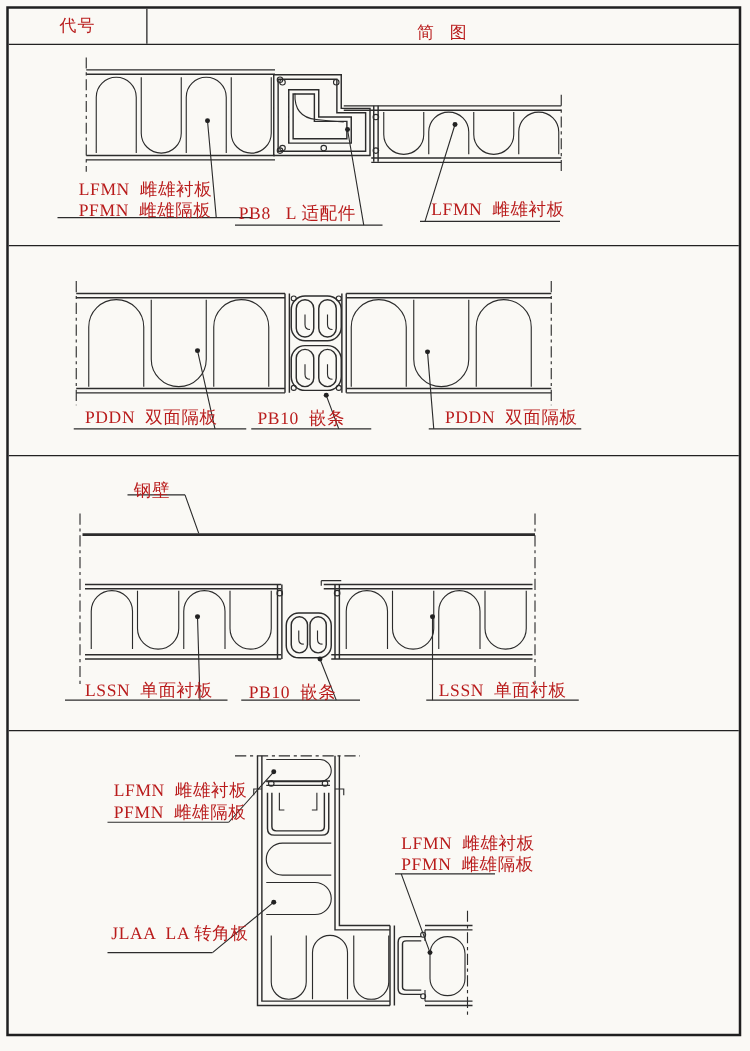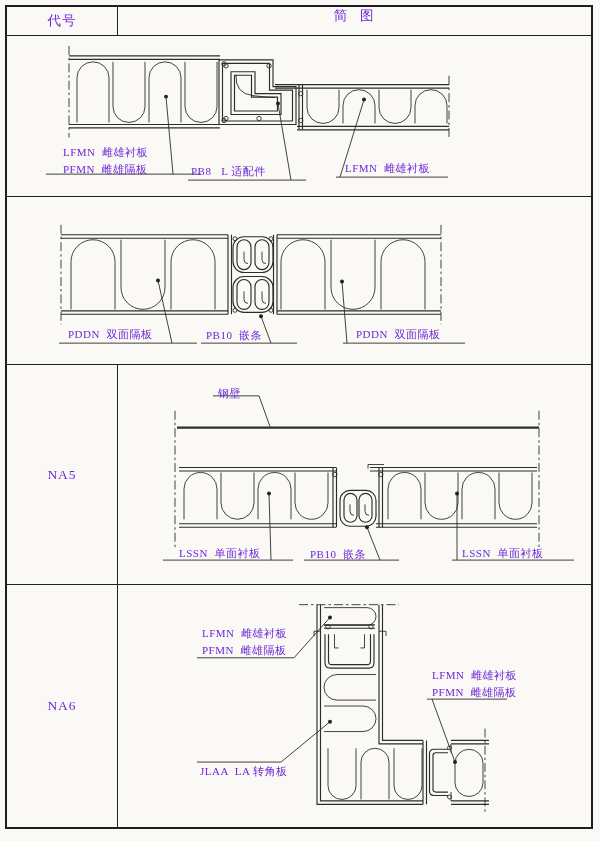--- a/index.html
+++ b/index.html
@@ -1,44 +1,44 @@
 <!DOCTYPE html>
 <html><head>
 <meta charset="utf-8">
 <style>
   html,body{margin:0;padding:0;background:#e8e6e1;}
   .page{position:relative;width:600px;height:841px;background:#faf9f5;overflow:hidden;
-        font-family:"Liberation Serif","DejaVu Serif",serif;color:#6d28d9;}
+        font-family:"Liberation Serif","DejaVu Serif",serif;color:#b91c1c;}
   .tbl{position:absolute;left:5px;top:5px;width:588px;height:824px;border:2px solid #1f1f1f;
        display:flex;flex-direction:column;box-sizing:border-box;}
   .hdr{display:flex;height:29px;border-bottom:1.5px solid #222;box-sizing:border-box;flex:none;}
   .row{display:flex;box-sizing:border-box;border-bottom:1.5px solid #222;flex:none;}
   .row:last-child{border-bottom:none;flex:1;}
   .code-cell{width:111px;flex:none;border-right:1.4px solid #222;box-sizing:border-box;
              display:flex;align-items:center;justify-content:center;
              font-size:13.5px;letter-spacing:1px;white-space:pre;}
   .diag-cell{position:relative;flex:1;overflow:hidden;}
   .diag-cell svg{position:absolute;left:0;top:0;height:100%;width:475px;}
   svg path,svg rect,svg circle{stroke:#2c2c2c;fill:none;stroke-width:1.15;}
   svg .thin{stroke-width:0.9;}
   svg .dd{stroke-width:0.9;stroke-dasharray:9 3 2.5 3;}
   svg .ldr{stroke-width:0.9;}
   svg .dot{fill:#222;stroke:none;}
   svg .wall{stroke-width:2.2;}
-  .lbl{position:absolute;font-size:11px;line-height:13px;white-space:pre;letter-spacing:0.5px;}
+  .lbl{position:absolute;font-size:14px;line-height:13px;white-space:pre;letter-spacing:0.5px;}
 </style>
 </head>
 <body>
 
 <div class="page">
  <div class="tbl">
 
   <div class="hdr">
     <div class="code-cell">代号</div>
-    <div class="diag-cell" style="display:flex;align-items:flex-start;justify-content:center;font-size:13.5px;white-space:pre;letter-spacing:2px;"><span>简  图</span></div>
+    <div class="diag-cell" style="display:flex;align-items:flex-end;justify-content:center;font-size:13.5px;white-space:pre;letter-spacing:2px;"><span>简  图</span></div>
   </div>
 
   <div class="row" style="height:161px">
     <div class="diag-cell">
       <svg viewBox="0 0 475 161" preserveAspectRatio="none">
         <g>
           <path class="dd" d="M62 10 V102"></path>
           <path d="M62 20 H213 M62 23.5 H213 M62 89 H213 M62 92.5 H213"></path>
           <path class="thin" d="M70 87V42A16 16 0 0 1 102 42V87M106 26V71A16 16 0 0 0 138 71V26M142 87V42A16 16 0 0 1 174 42V87M178 26V71A16 16 0 0 0 210 71V26"></path>
           <circle class="thin" cx="217" cy="28" r="2.2"></circle>
@@ -110,21 +110,20 @@
               <circle class="dot" cx="335" cy="85" r="2"></circle>
         </g>
       </svg>
       <div class="lbl" style="left:61px;top:131px">PDDN  双面隔板</div>
       <div class="lbl" style="left:199px;top:132px">PB10  嵌条</div>
       <div class="lbl" style="left:349px;top:131px">PDDN  双面隔板</div>
     </div>
   </div>
 
   <div class="row" style="height:220px">
-    <div class="code-cell">NA5</div>
     <div class="diag-cell">
       <svg viewBox="0 0 475 220" preserveAspectRatio="none">
         <g>
           <path class="wall" d="M59 63 H421"></path>
           <path class="dd" d="M57 46 V184 M421 46 V184"></path>
         </g>
         <g>
           <path d="M61 103 H218 M61 106.5 H218 M61 159.5 H218 M61 163 H218"></path>
           <path d="M215 103 V163 M218.5 103 V163"></path>
           <path d="M252 103 H419 M252 106.5 H419 M258 159.5 H419 M258 163 H419"></path>
@@ -151,21 +150,20 @@
         </g>
       </svg>
       <div class="lbl" style="left:100px;top:22px">钢壁</div>
       <div class="lbl" style="left:61px;top:182px">LSSN  单面衬板</div>
       <div class="lbl" style="left:192px;top:183px">PB10  嵌条</div>
       <div class="lbl" style="left:344px;top:182px">LSSN  单面衬板</div>
     </div>
   </div>
 
   <div class="row" style="height:244px">
-    <div class="code-cell">NA6</div>
     <div class="diag-cell">
       <svg viewBox="0 0 475 246" preserveAspectRatio="none">
         <g>
           <path class="dd" d="M181 20 H281"></path>
           <path d="M199 20 V223 H305 M202.5 20 V219.5 H305"></path>
           <path d="M264.5 20 V158 H305 M261 20 V161.5 H305"></path>
           <path d="M305 158 V223 M308.5 158 V223"></path>
           <path class="thin" d="M206 23H249A9 9 0 0 1 249 41H206"></path>
           <path class="thin" d="M258 91H219A13 13 0 0 0 219 117H258M206 123H245A13 13 0 0 1 245 149H206"></path>
           <path class="thin" d="M210 166V204A14 14 0 0 0 238 204V166M243 218V180A14 14 0 0 1 271 180V218M276 166V204A14 14 0 0 0 304 204V166"></path>
@@ -196,18 +194,18 @@
           <path class="ldr" d="M176 74 L212 33 M314 116 L337 180 M163 180 L212 139"></path>
           <circle class="dot" cx="212" cy="33" r="2"></circle>
               <circle class="dot" cx="337" cy="180" r="2"></circle>
               <circle class="dot" cx="212" cy="139" r="2"></circle>
         </g>
       </svg>
       <div class="lbl" style="left:84px;top:42px">LFMN  雌雄衬板</div>
       <div class="lbl" style="left:84px;top:59px">PFMN  雌雄隔板</div>
       <div class="lbl" style="left:314px;top:84px">LFMN  雌雄衬板</div>
       <div class="lbl" style="left:314px;top:101px">PFMN  雌雄隔板</div>
-      <div class="lbl" style="left:82px;top:180px">JLAA  LA 转角板</div>
+      <div class="lbl" style="left:82px;top:156px">JLAA  LA 转角板</div>
     </div>
   </div>
 
  </div>
 </div>
 
 </body></html>

